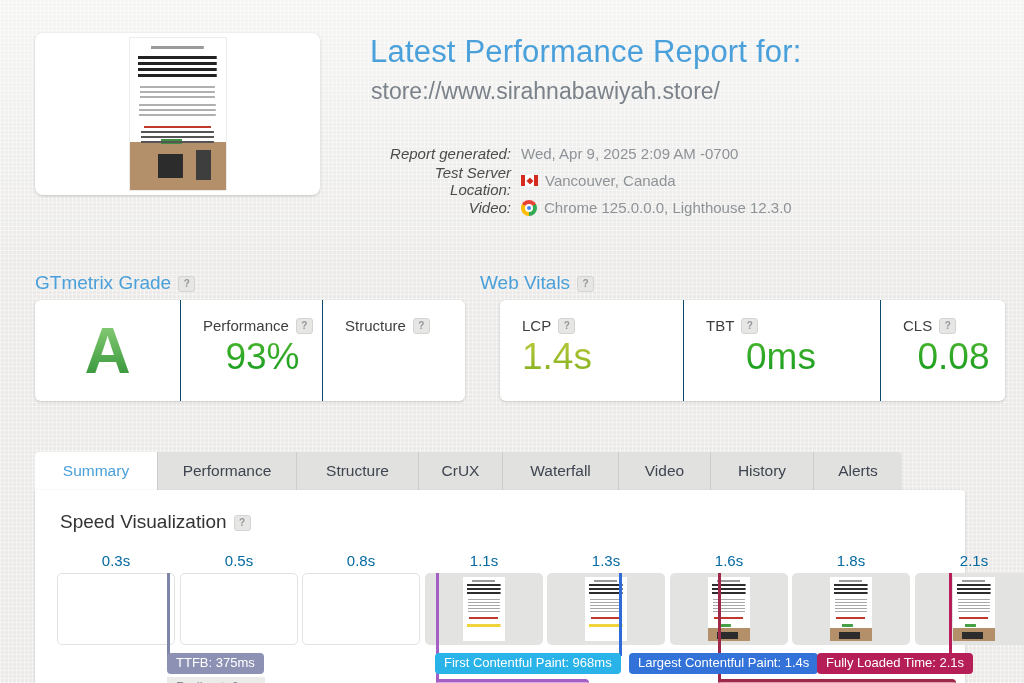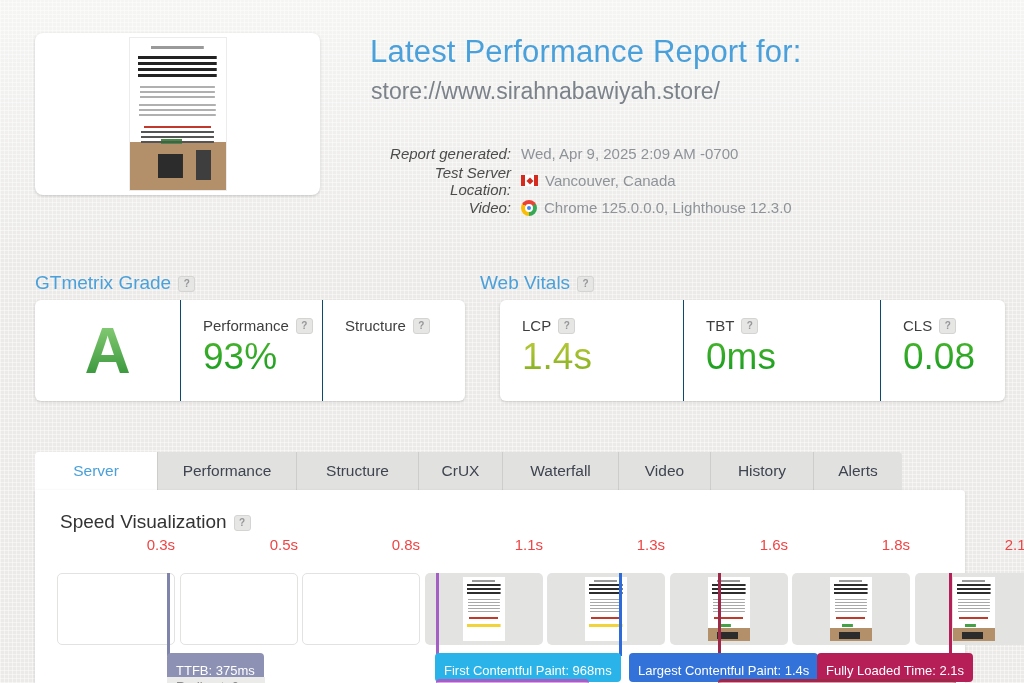--- a/index.html
+++ b/index.html
@@ -82,21 +82,21 @@
   .grade-letter {
     font-size:64px; font-weight:bold; line-height:1;
     background:linear-gradient(#8ed17c, #2e9033);
     -webkit-background-clip:text; background-clip:text; color:transparent;
   }
   .metric-label { font-size:15px; color:#3e3e3e; }
   .metric-value {
     margin-top:4px; font-size:37px; line-height:1.05;
     -webkit-background-clip:text; background-clip:text; color:transparent;
   }
-  .v-green  { background-image:linear-gradient(#4cb52e, #109a1d); }
+  .v-green  { background-image:linear-gradient(#4cb52e, #109a1d);text-align:center; }
   .v-lime   { background-image:linear-gradient(#bcca3a, #7fae1d); }
 
   
   .tabs { position:absolute; left:35px; top:452px; display:flex; height:38px;
     border-radius:4px 4px 0 0; overflow:hidden; }
   .tab {
     background:#e1e1df; color:#3e4450; font-size:15.5px; line-height:38px;
     text-align:center; border-right:1px solid #cdcdcb; cursor:pointer; flex:none;
   }
   .tab:last-child { border-right:none; }
@@ -104,22 +104,22 @@
   .tw0{width:123px}.tw1{width:139px}.tw2{width:122px}.tw3{width:84px}
   .tw4{width:116px}.tw5{width:92px}.tw6{width:103px}.tw7{width:88px}
 
   
   .panel {
     position:absolute; left:35px; top:490px; width:930px; height:200px;
     background:#fff; border-radius:0 4px 0 0; box-shadow:0 1px 3px rgba(0,0,0,.14);
   }
   .sv-title { position:absolute; left:25px; top:21px; font-size:19px; color:#333; }
 
-  .t-label { position:absolute; top:46px; width:118px; text-align:right;
-    font-size:15px; color:#ef4444; }
+  .t-label { position:absolute; top:62px; width:118px; text-align:center;
+    font-size:15px; color:#0369a1; }
   .frame { position:absolute; top:83px; width:118px; height:72px; border-radius:5px; }
   .frame.blank { background:#fff; border:1px solid #e2e2e0; }
   .frame.loaded { background:#e3e3e1; }
   .fx0{left:22px}.fx1{left:145px}.fx2{left:267px}.fx3{left:390px}
   .fx4{left:512px}.fx5{left:635px}.fx6{left:757px}.fx7{left:880px}
 
   .shot {
     position:absolute; left:50%; top:4px; transform:translateX(-50%);
     width:42px; height:64px; background-color:#fff;
     background-image:
@@ -146,21 +146,21 @@
   }
 
   .vline { position:absolute; width:3px; top:83px; }
   .l-ttfb   { left:132px; height:83px;  background:#7f84ab; }
   .l-purple { left:401px; height:117px; background:#a35fc4; }
   .l-blue   { left:584px; height:83px;  background:#2e6bd8; }
   .l-maroon { left:683px; height:117px; background:#9e2847; }
   .l-crimson{ left:914px; height:83px;  background:#b51e56; }
 
   .badge {
-    position:absolute; top:163px; padding:10px 9px 4px; border-radius:4px;
+    position:absolute; top:163px; padding:2px 9px 4px; border-radius:4px;
     font-size:13px; color:#fff; white-space:nowrap;
   }
   .b-ttfb { left:132px; background:#8d92b5; }
   .b-fcp  { left:400px; background:#29b3e8; }
   .b-lcp  { left:586px; background:#3272d9;margin-left:8px; }
   .b-full { left:782px; background:#b51e56; }
   .b-redirect {
     position:absolute; left:132px; top:187px; padding:2px 9px 4px;
     border-radius:0 0 4px 4px; background:#ebebe9; color:#8a8a8a; font-size:13px; white-space:nowrap;
   }
@@ -240,21 +240,21 @@
     </div>
     <div class="col" style="width:124px;margin-left:16px;">
       <div class="metric-label">
         <span>CLS</span><span class="help">?</span>
       </div>
       <div class="metric-value v-green">0.08</div>
     </div>
   </div>
 
   <div class="tabs">
-    <div class="tab tw0 active">Server</div>
+    <div class="tab tw0 active">Summary</div>
     <div class="tab tw1">Performance</div>
     <div class="tab tw2">Structure</div>
     <div class="tab tw3">CrUX</div>
     <div class="tab tw4">Waterfall</div>
     <div class="tab tw5">Video</div>
     <div class="tab tw6">History</div>
     <div class="tab tw7">Alerts</div>
   </div>
 
   <div class="panel">

